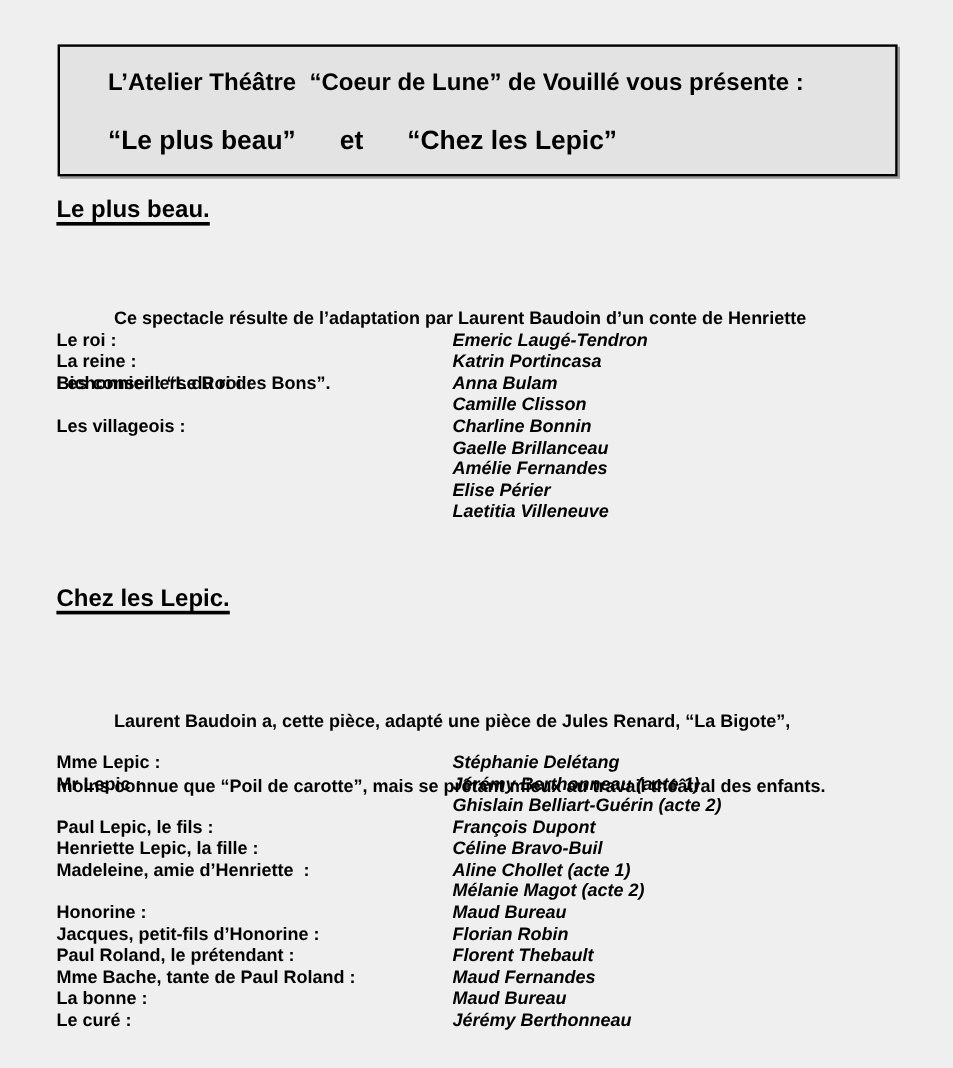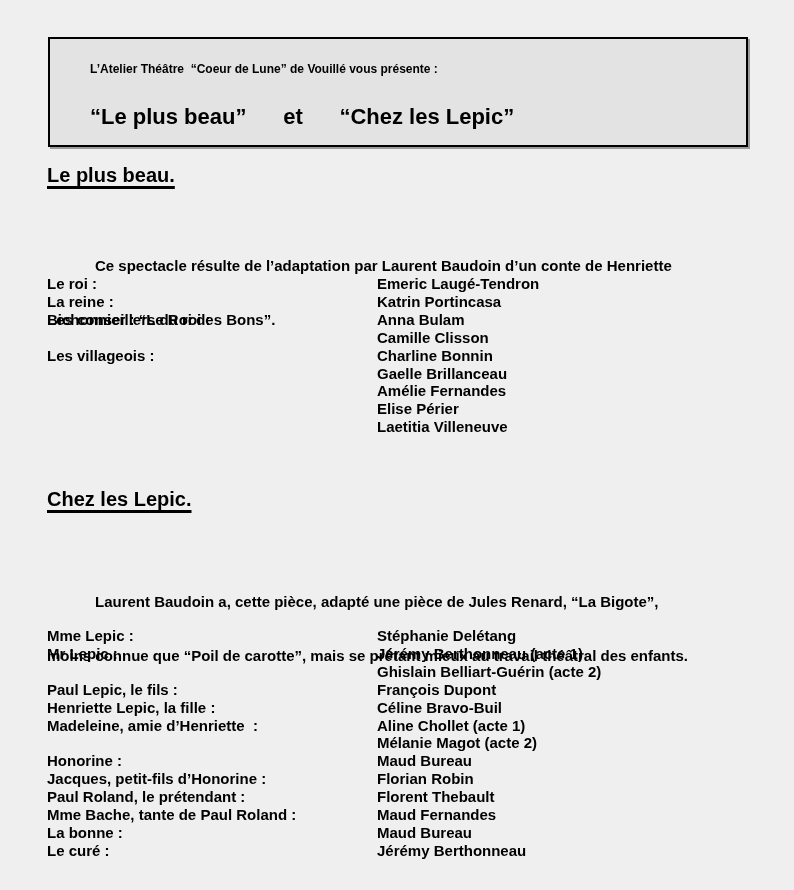--- a/index.html
+++ b/index.html
@@ -24,21 +24,21 @@
     top: 37px;
     width: 700px;
     height: 110px;
     box-sizing: border-box;
     background: #e3e3e3;
     border: 2px solid #000000;
     box-shadow: 2px 2px 0 rgba(0,0,0,0.35);
   }
   .banner-line1 {
     margin: 19px 0 0 40px;
-    font-size: 12px;
+    font-size: 20px;
     line-height: 22px;
     white-space: pre-wrap;
   }
   .banner-line2 {
     margin: 23px 0 0 40px;
     font-size: 22px;
     line-height: 27px;
     white-space: pre-wrap;
   }
 
@@ -78,21 +78,21 @@
     line-height: 17.9px;
   }
   #cast-1 { top: 275px; }
   #cast-2 { top: 627px; }
   .cast-row { display: flex; }
   .cast-role {
     width: 330px;
     flex: none;
     white-space: pre;
   }
-  .cast-name { white-space: pre; }
+  .cast-name { white-space: pre; font-style: italic; }
 </style>
 </head>
 <body>
 
 <div class="banner-box">
   <div class="banner-line1">L’Atelier Théâtre  “Coeur de Lune” de Vouillé vous présente :</div>
   <div class="banner-line2">“Le plus beau”      et      “Chez les Lepic”</div>
 </div>
 
 <h1 id="heading-1" class="section-heading">Le plus beau.</h1>

